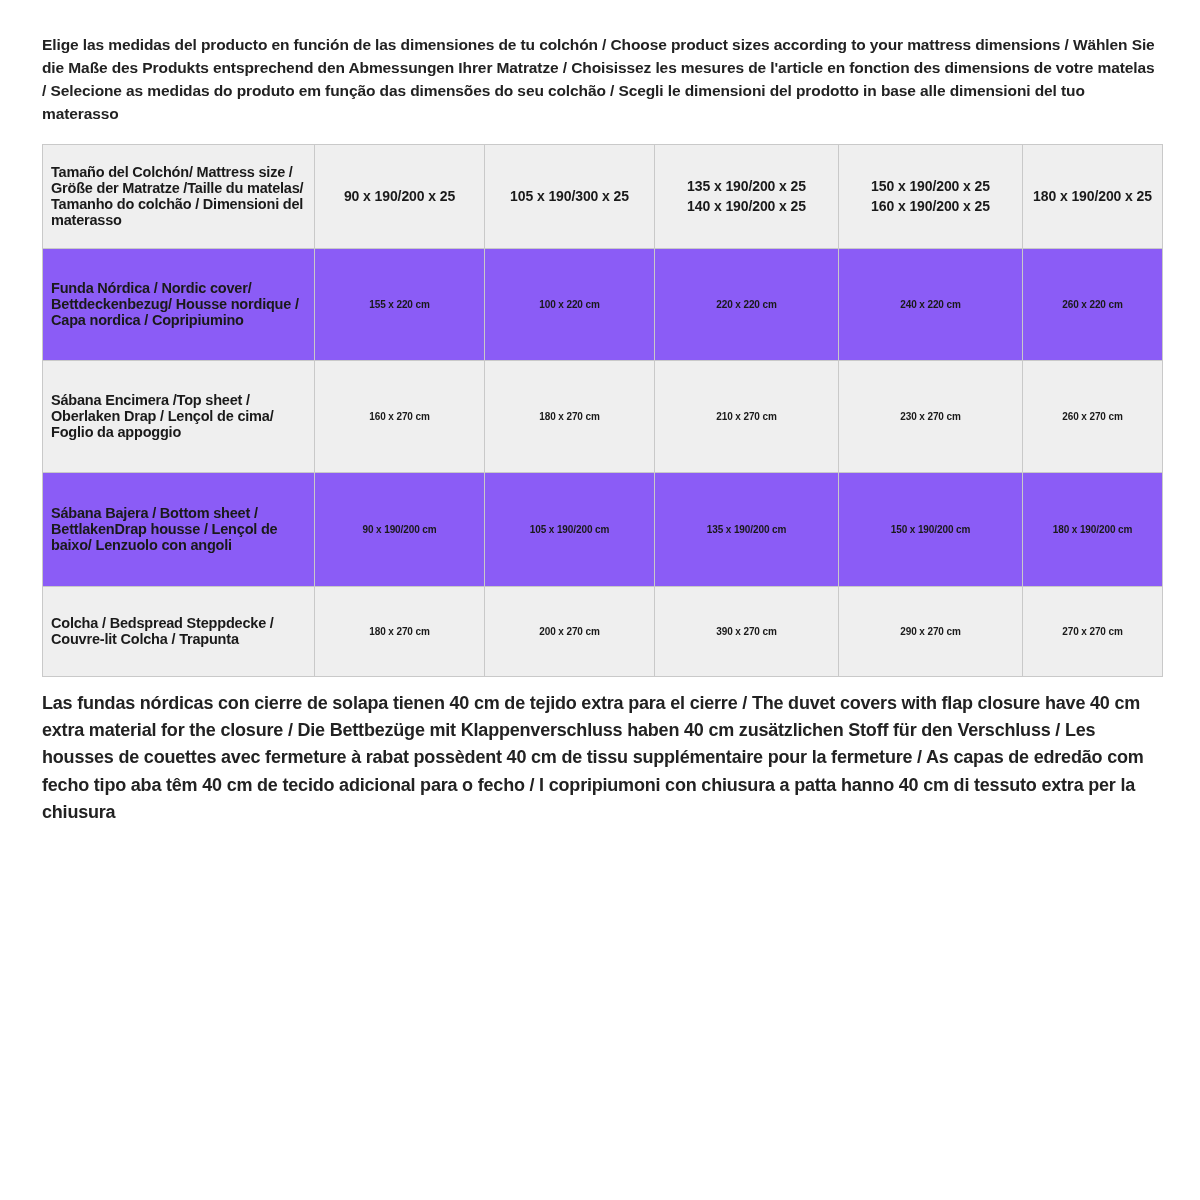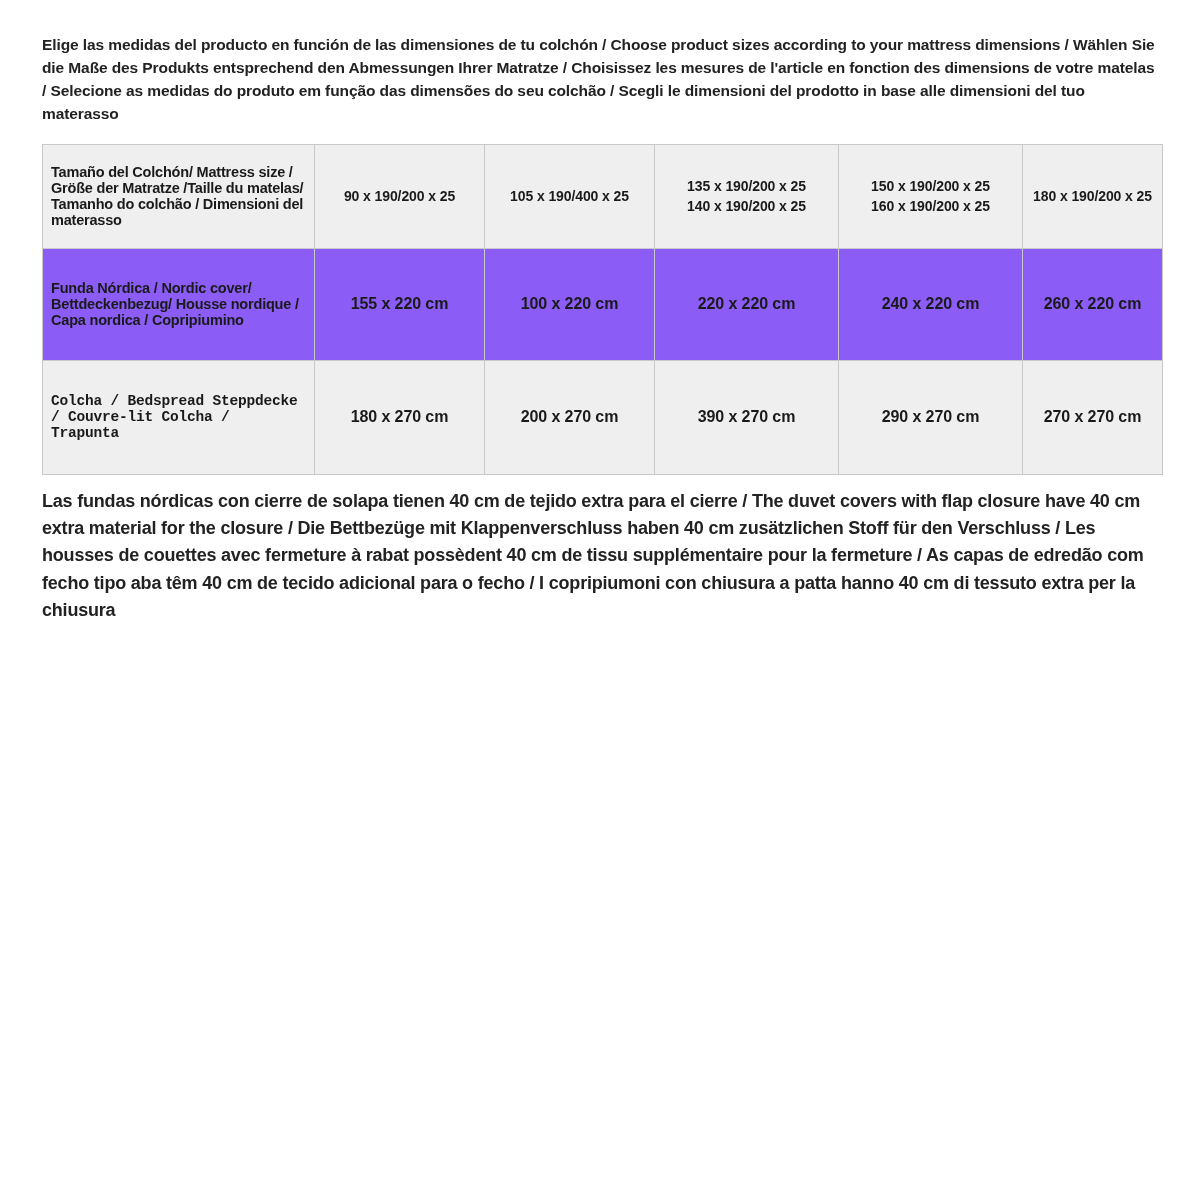--- a/index.html
+++ b/index.html
@@ -45,21 +45,21 @@
   .row-b td { background: #8b5cf6; }
   .label-cell {
     font-size: 14.5px;
     font-weight: bold;
     line-height: 1.12;
     text-align: left;
     padding-left: 12px;
     letter-spacing: -0.2px;
   }
   .val-cell {
-    font-size: 16px;
+    font-size: 10px;
     font-weight: bold;
     text-align: center;
     letter-spacing: -0.1px;
     line-height: 1.3;
   }
   .head-cell {
     font-size: 14px;
     font-weight: bold;
     text-align: center;
     line-height: 1.45;
@@ -99,21 +99,21 @@
         <col class="c5">
     </colgroup>
     <tbody>
       <tr class="row-a">
         <td class="label-cell" style="height:104px;">Tamaño del Colchón/ Mattress size / Größe der Matratze /Taille du matelas/ Tamanho do colchão / Dimensioni del materasso</td>
         <td class="head-cell">
           <span class="sub">90 x 190/200 x 25</span>
           <span class="sub"></span>
         </td>
         <td class="head-cell">
-          <span class="sub">105 x 190/400 x 25</span>
+          <span class="sub">105 x 190/300 x 25</span>
           <span class="sub"></span>
         </td>
         <td class="head-cell">
           <span class="sub">135 x 190/200 x 25</span>
           <span class="sub">140 x 190/200 x 25</span>
         </td>
         <td class="head-cell">
           <span class="sub">150 x 190/200 x 25</span>
           <span class="sub">160 x 190/200 x 25</span>
         </td>
@@ -125,26 +125,42 @@
 
       <tr class="row-b">
         <td class="label-cell" style="height:112px;">Funda Nórdica /  Nordic cover/ Bettdeckenbezug/ Housse nordique  / Capa nordica / Copripiumino</td>
         <td class="val-cell">155 x 220 cm</td>
         <td class="val-cell">100 x 220 cm</td>
         <td class="val-cell">220 x 220 cm</td>
         <td class="val-cell">240 x 220 cm</td>
         <td class="val-cell">260 x 220 cm</td>
       </tr>
 
+      <tr class="row-a">
+        <td class="label-cell" style="height:112px;">Sábana Encimera /Top sheet / Oberlaken Drap / Lençol de cima/ Foglio da appoggio</td>
+        <td class="val-cell">160 x 270 cm</td>
+        <td class="val-cell">180 x 270 cm</td>
+        <td class="val-cell">210 x 270 cm</td>
+        <td class="val-cell">230 x 270 cm</td>
+        <td class="val-cell">260 x 270 cm</td>
+      </tr>
 
+      <tr class="row-b">
+        <td class="label-cell" style="height:114px;">Sábana Bajera / Bottom sheet / BettlakenDrap housse / Lençol de baixo/ Lenzuolo con angoli</td>
+        <td class="val-cell">90 x 190/200 cm</td>
+        <td class="val-cell">105 x 190/200 cm</td>
+        <td class="val-cell">135 x 190/200 cm</td>
+        <td class="val-cell">150 x 190/200 cm</td>
+        <td class="val-cell">180 x 190/200 cm</td>
+      </tr>
 
 
 
       <tr class="row-a">
-        <td class="label-cell" style="height:114px;font-family:Liberation Mono, monospace;">Colcha / Bedspread Steppdecke / Couvre-lit Colcha / Trapunta</td>
+        <td class="label-cell" style="height:90px;">Colcha / Bedspread Steppdecke / Couvre-lit Colcha / Trapunta</td>
         <td class="val-cell">180 x 270 cm</td>
         <td class="val-cell">200 x 270 cm</td>
         <td class="val-cell">390 x 270 cm</td>
         <td class="val-cell">290 x 270 cm</td>
         <td class="val-cell">270 x 270 cm</td>
       </tr>
 
     </tbody>
   </table>
 

